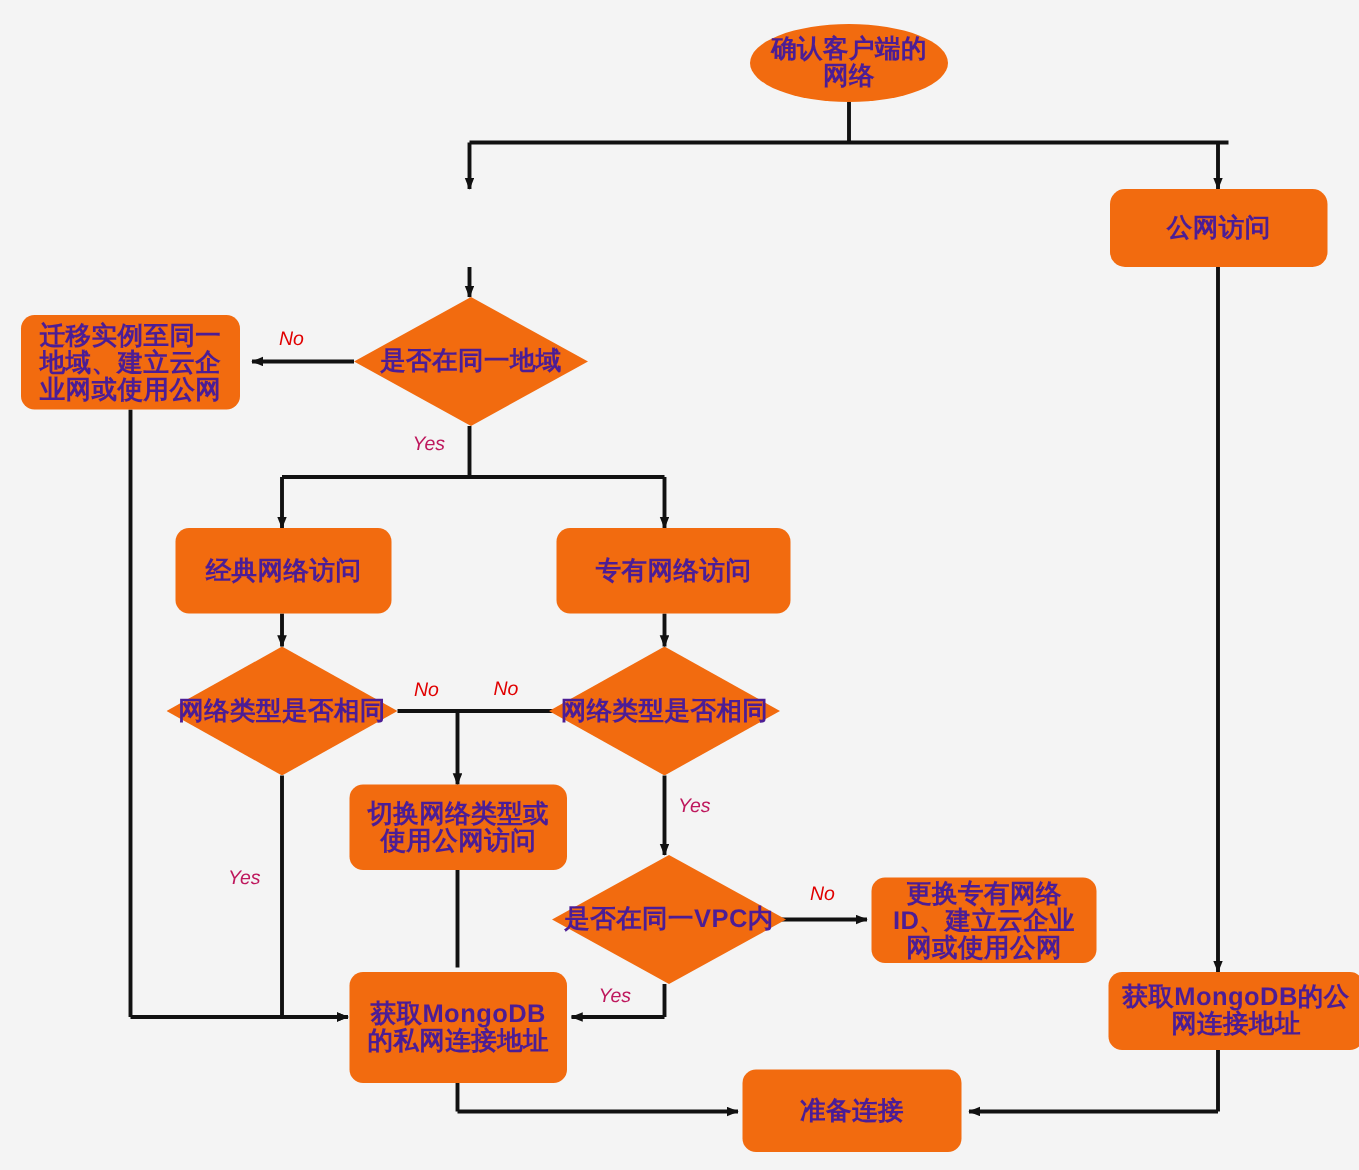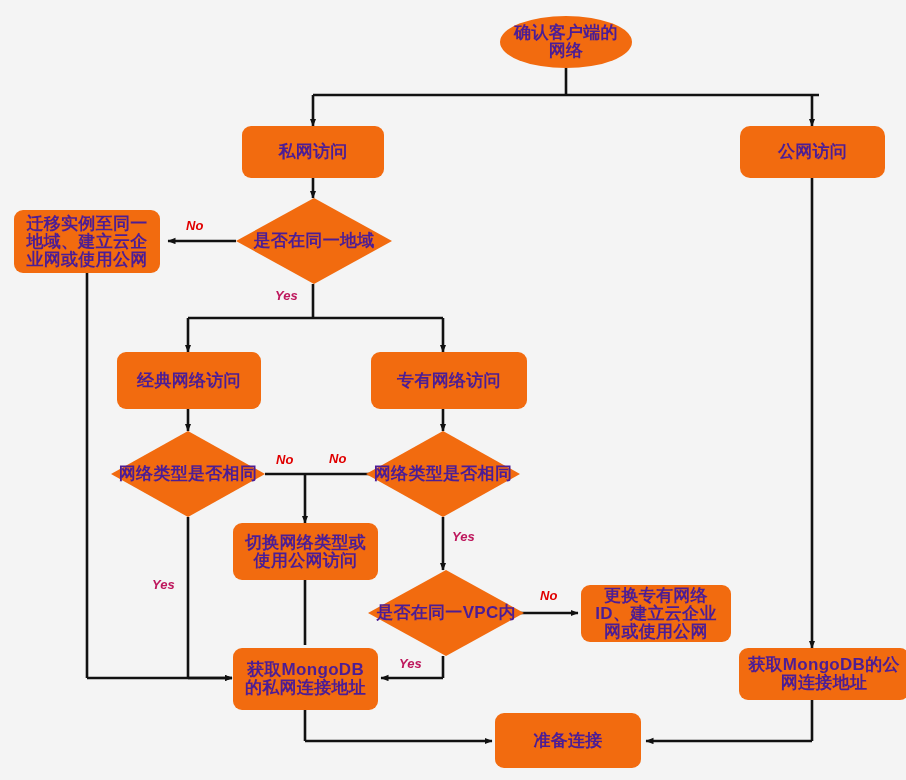--- a/index.html
+++ b/index.html
@@ -34,21 +34,21 @@
   .diamond .dshape{
     position:absolute;left:0;top:0;width:100%;height:100%;
     background:#f26b0f;
     clip-path:polygon(50% 0,100% 50%,50% 100%,0 50%);
   }
   .diamond .dlabel{position:relative;z-index:2;padding:0 6px;}
   .node .txt{padding:2px 8px;}
   .elabel{
     position:absolute;
     font-size:13px;
-    font-weight:bold;
+    font-weight:normal;
     font-style:italic;
     white-space:nowrap;
   }
   .elabel.no{color:#e00000;}
   .elabel.yes{color:#be185d;}
 </style>
 </head>
 <body>
 
 <div id="canvas">
@@ -104,23 +104,20 @@
 
       <path d="M812,700 L812,741" marker-end="none"></path>
       <path d="M812,741 L646,741"></path>
     </g>
   </svg>
 
   <div class="node oval" style="left:500px;top:16px;width:132px;height:52px;">
     <span class="txt">确认客户端的网络</span>
   </div>
 
-  <div class="node box" style="left:242px;top:126px;width:142px;height:52px;">
-    <span class="txt">私网访问</span>
-  </div>
 
   <div class="node box" style="left:740px;top:126px;width:145px;height:52px;border-radius:10px;">
     <span class="txt">公网访问</span>
   </div>
 
   <div class="node diamond" style="left:236px;top:198px;width:156px;height:86px;">
     <span class="dshape"></span>
     <span class="dlabel">是否在同一地域</span>
   </div>
 
@@ -152,21 +149,21 @@
 
   <div class="node diamond" style="left:368px;top:570px;width:156px;height:86px;">
     <span class="dshape"></span>
     <span class="dlabel">是否在同一VPC内</span>
   </div>
 
   <div class="node box" style="left:581px;top:585px;width:150px;height:57px;">
     <span class="txt">更换专有网络ID、建立云企业网或使用公网</span>
   </div>
 
-  <div class="node box" style="left:233px;top:648px;width:145px;height:62px;">
+  <div class="node box" style="left:233px;top:648px;width:145px;height:74px;">
     <span class="txt">获取MongoDB的私网连接地址</span>
   </div>
 
   <div class="node box" style="left:739px;top:648px;width:170px;height:52px;">
     <span class="txt">获取MongoDB的公网连接地址</span>
   </div>
 
   <div class="node box" style="left:495px;top:713px;width:146px;height:55px;">
     <span class="txt">准备连接</span>
   </div>

